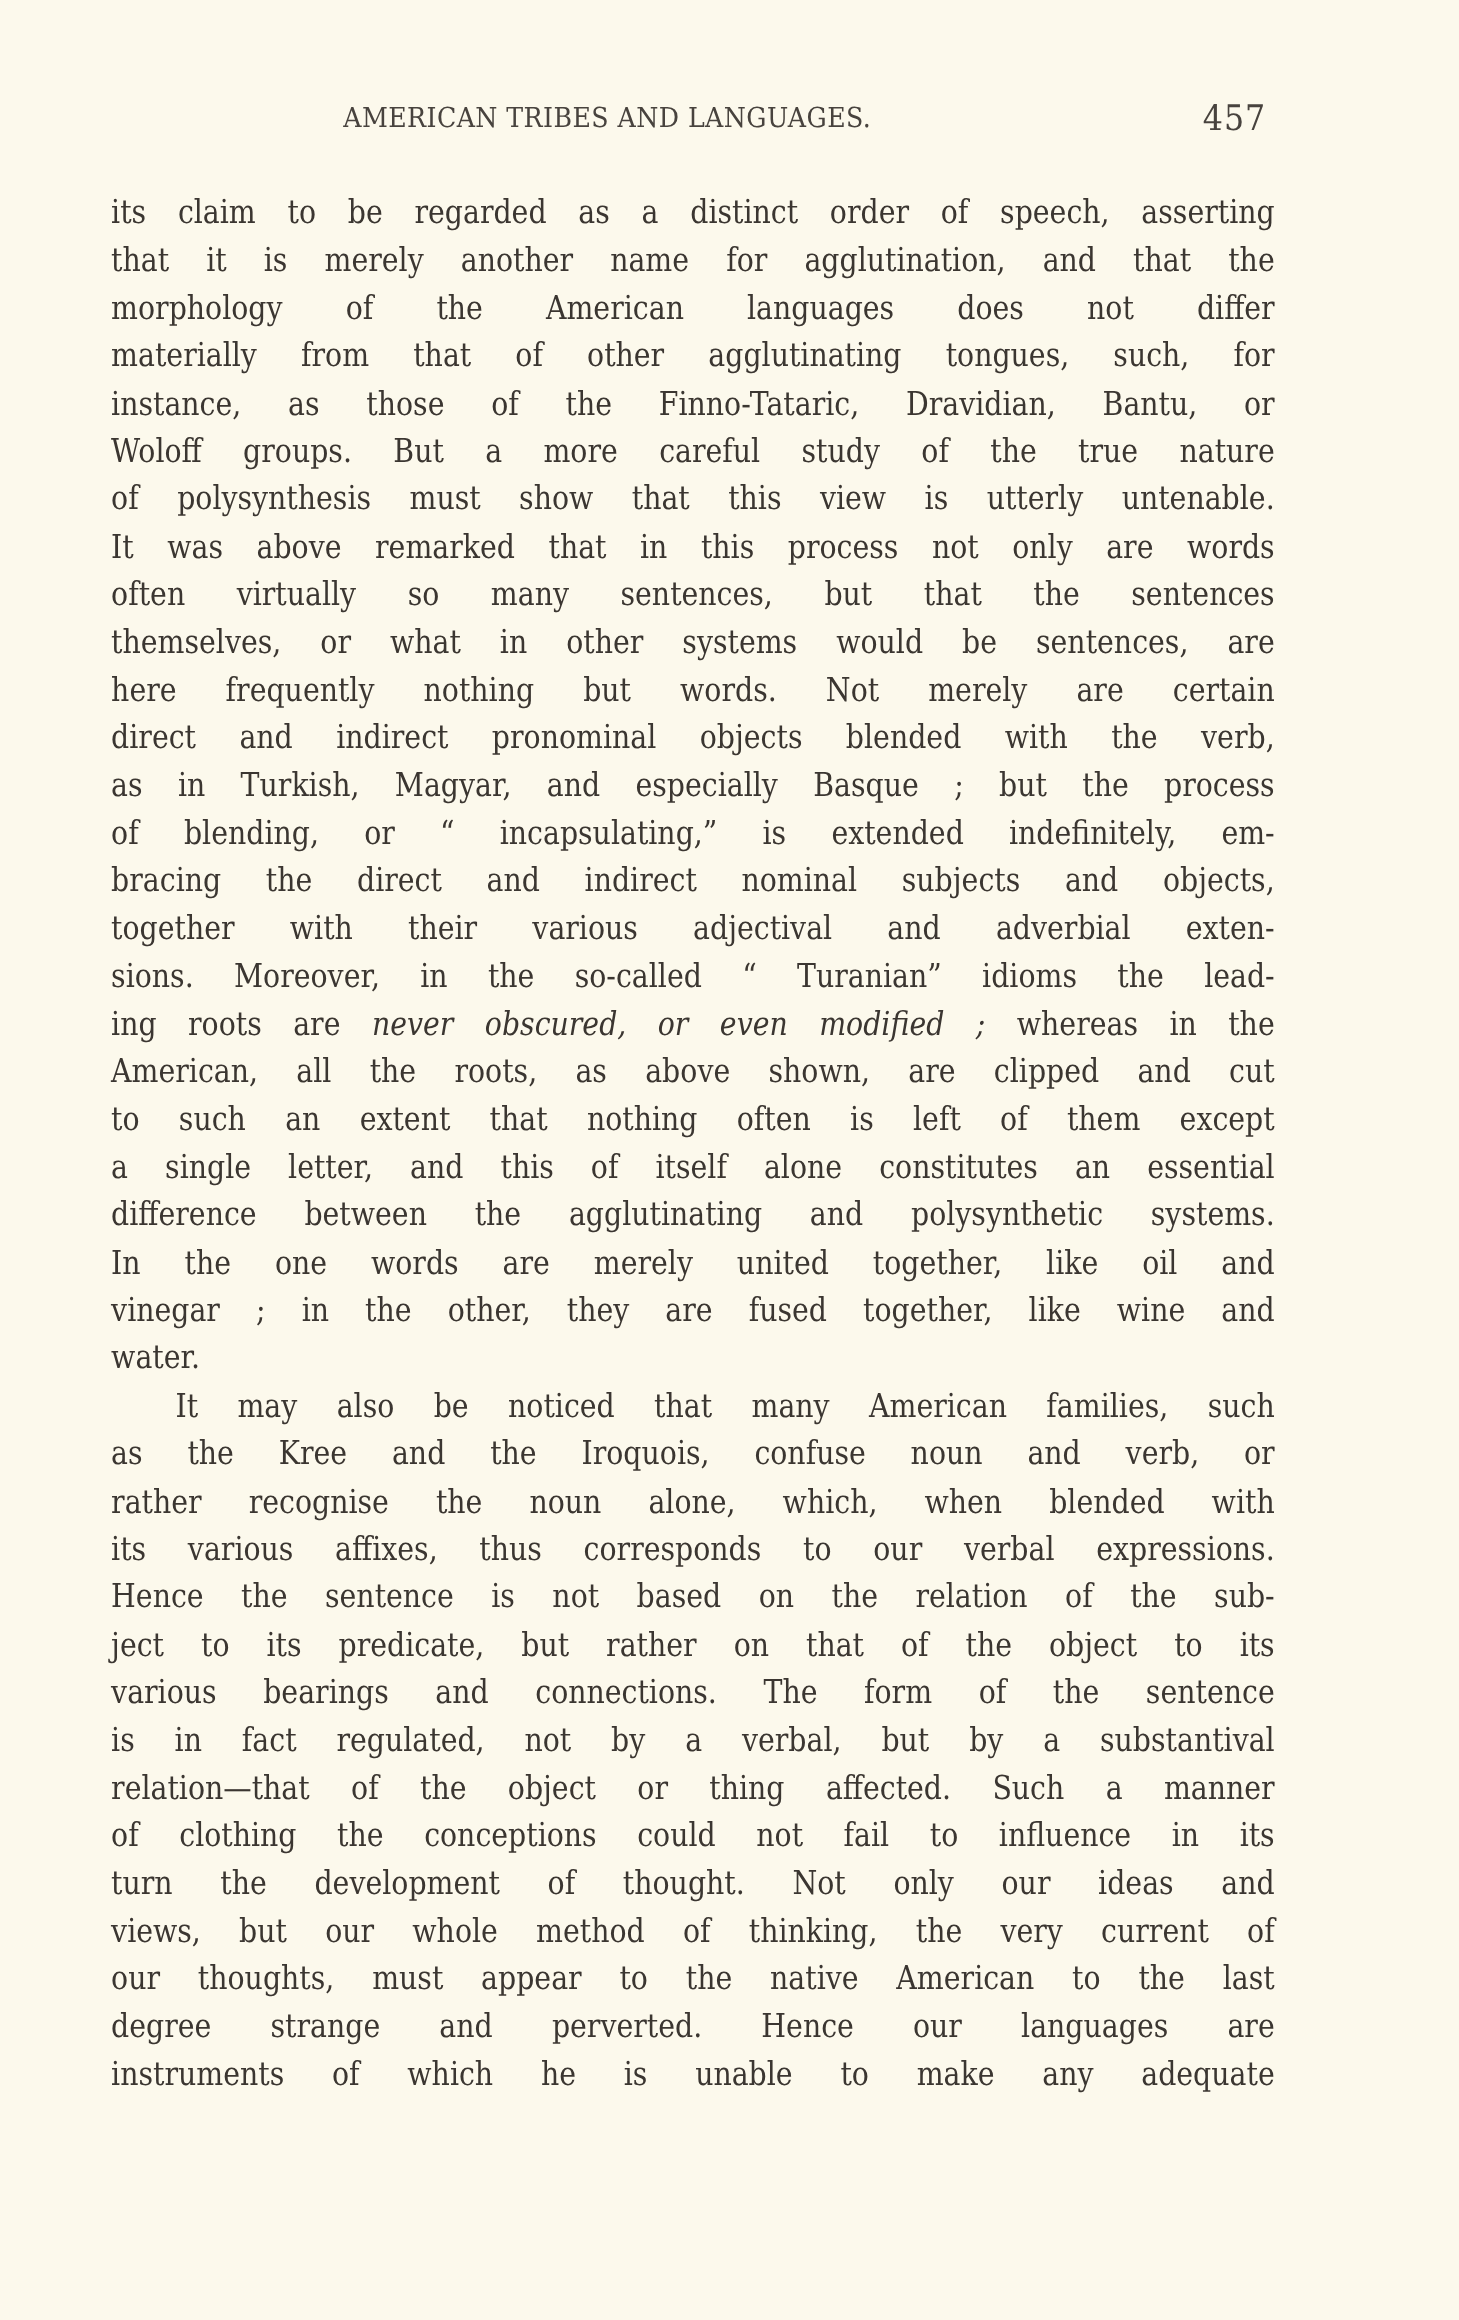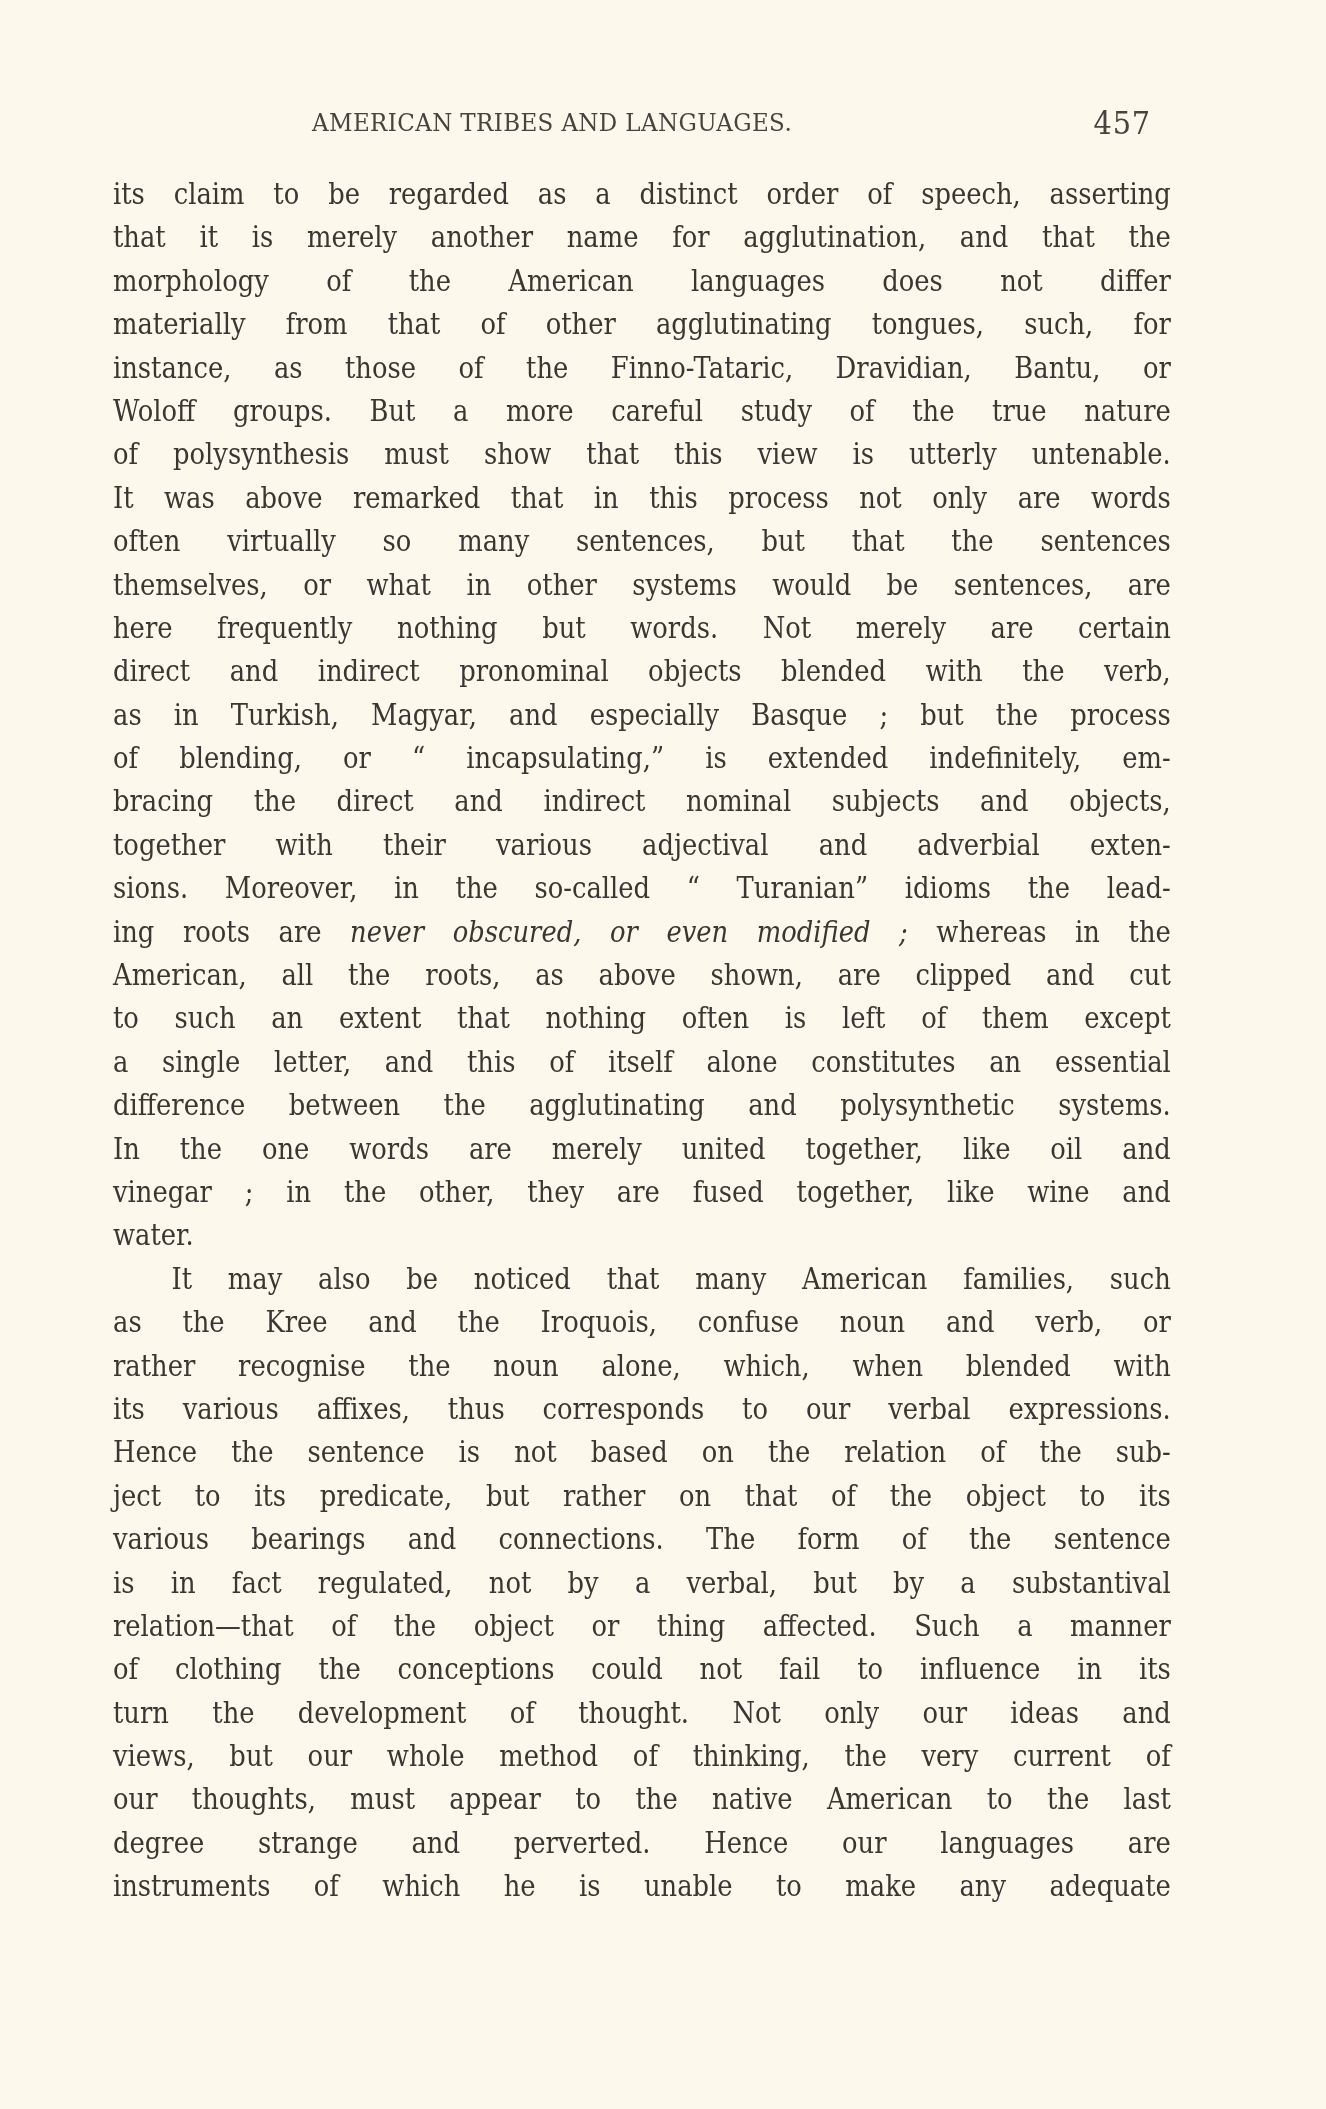--- a/index.html
+++ b/index.html
@@ -16,21 +16,21 @@
     color: #3b3631;
   }
   .page {
     position: absolute;
     left: 97px;
     top: 0;
     width: 1058px;
   }
   .running-head {
     position: absolute;
-    top: 108px;
+    top: 92px;
     left: 0;
     width: 1058px;
     height: 40px;
   }
   .running-title {
     position: absolute;
     left: 215px;
     top: 0;
     font-size: 25px;
     letter-spacing: 0.4px;
@@ -44,21 +44,21 @@
     top: -4px;
     font-size: 32px;
     letter-spacing: 1px;
     transform: scaleX(0.9);
     transform-origin: right top;
     color: #48433e;
   }
   .body-text {
     position: absolute;
     top: 172px;
-    left: 16px;
+    left: 4px;
     width: 1058px;
   }
   .line {
     display: block;
     height: 43.4px;
     line-height: 43.4px;
     font-size: 30px;
     white-space: nowrap;
     text-align: justify;
     text-align-last: justify;

